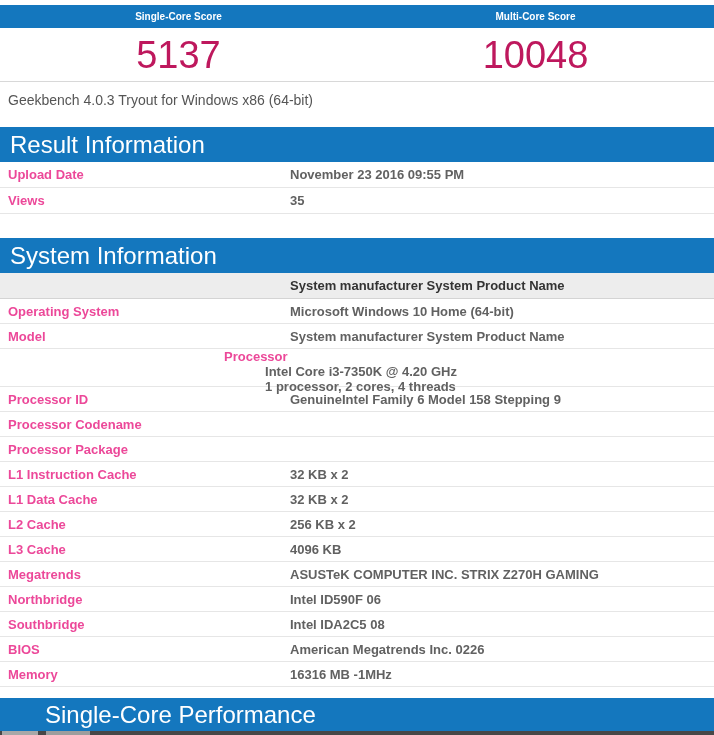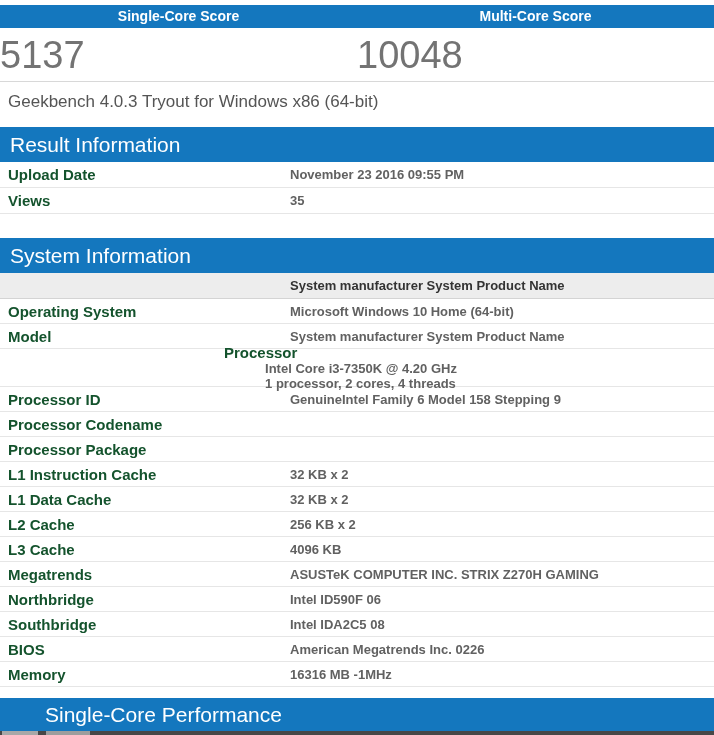--- a/index.html
+++ b/index.html
@@ -15,71 +15,72 @@
   .score-bar {
     margin-top: 5px;
     height: 23px;
     background: #1477be;
     display: flex;
   }
   .score-bar-cell {
     flex: 1;
     text-align: center;
     color: #ffffff;
-    font-size: 14px;
+    font-size: 10px;
     font-weight: bold;
     line-height: 23px;
   }
   .score-values {
     height: 54px;
     display: flex;
     align-items: center;
     border-bottom: 1px solid #d8d8d8;
   }
   .score-value {
     flex: 1;
+    text-align: center;
     font-size: 38px;
-    color: #737373;
+    color: #be185d;
     line-height: 1;
   }
   .caption {
     height: 45px;
     padding: 10px 8px 0 8px;
-    font-size: 17px;
+    font-size: 14px;
     color: #555555;
   }
 
   
   .section-header {
     height: 35px;
     background: #1477be;
     color: #ffffff;
-    font-size: 21px;
+    font-size: 24px;
     line-height: 35px;
     padding-left: 10px;
     font-weight: normal;
   }
   .section-header.sys { margin-top: 24px; }
   .section-header.perf { margin-top: 11px; height: 33px; line-height: 33px; padding-left: 45px; }
 
   
   .row {
     display: flex;
     align-items: center;
     border-bottom: 1px solid #e6e6e6;
   }
   .result-table .row { height: 26px; }
-  .system-table .row { height: 25px; justify-content: center; }
+  .system-table .row { height: 25px; }
   .system-table .row.double { height: 38px; flex-direction: column; }
   .row-label {
     width: 282px;
     padding-left: 8px;
     font-weight: bold;
-    font-size: 15px;
-    color: #14532d;
+    font-size: 13px;
+    color: #ec4899;
     flex-shrink: 0;
   }
   .row-value {
     flex: 1;
     padding-left: 8px;
     font-size: 13px;
     color: #616161;
     font-weight: bold;
   }
   .row.double .row-value div { line-height: 15px; }

